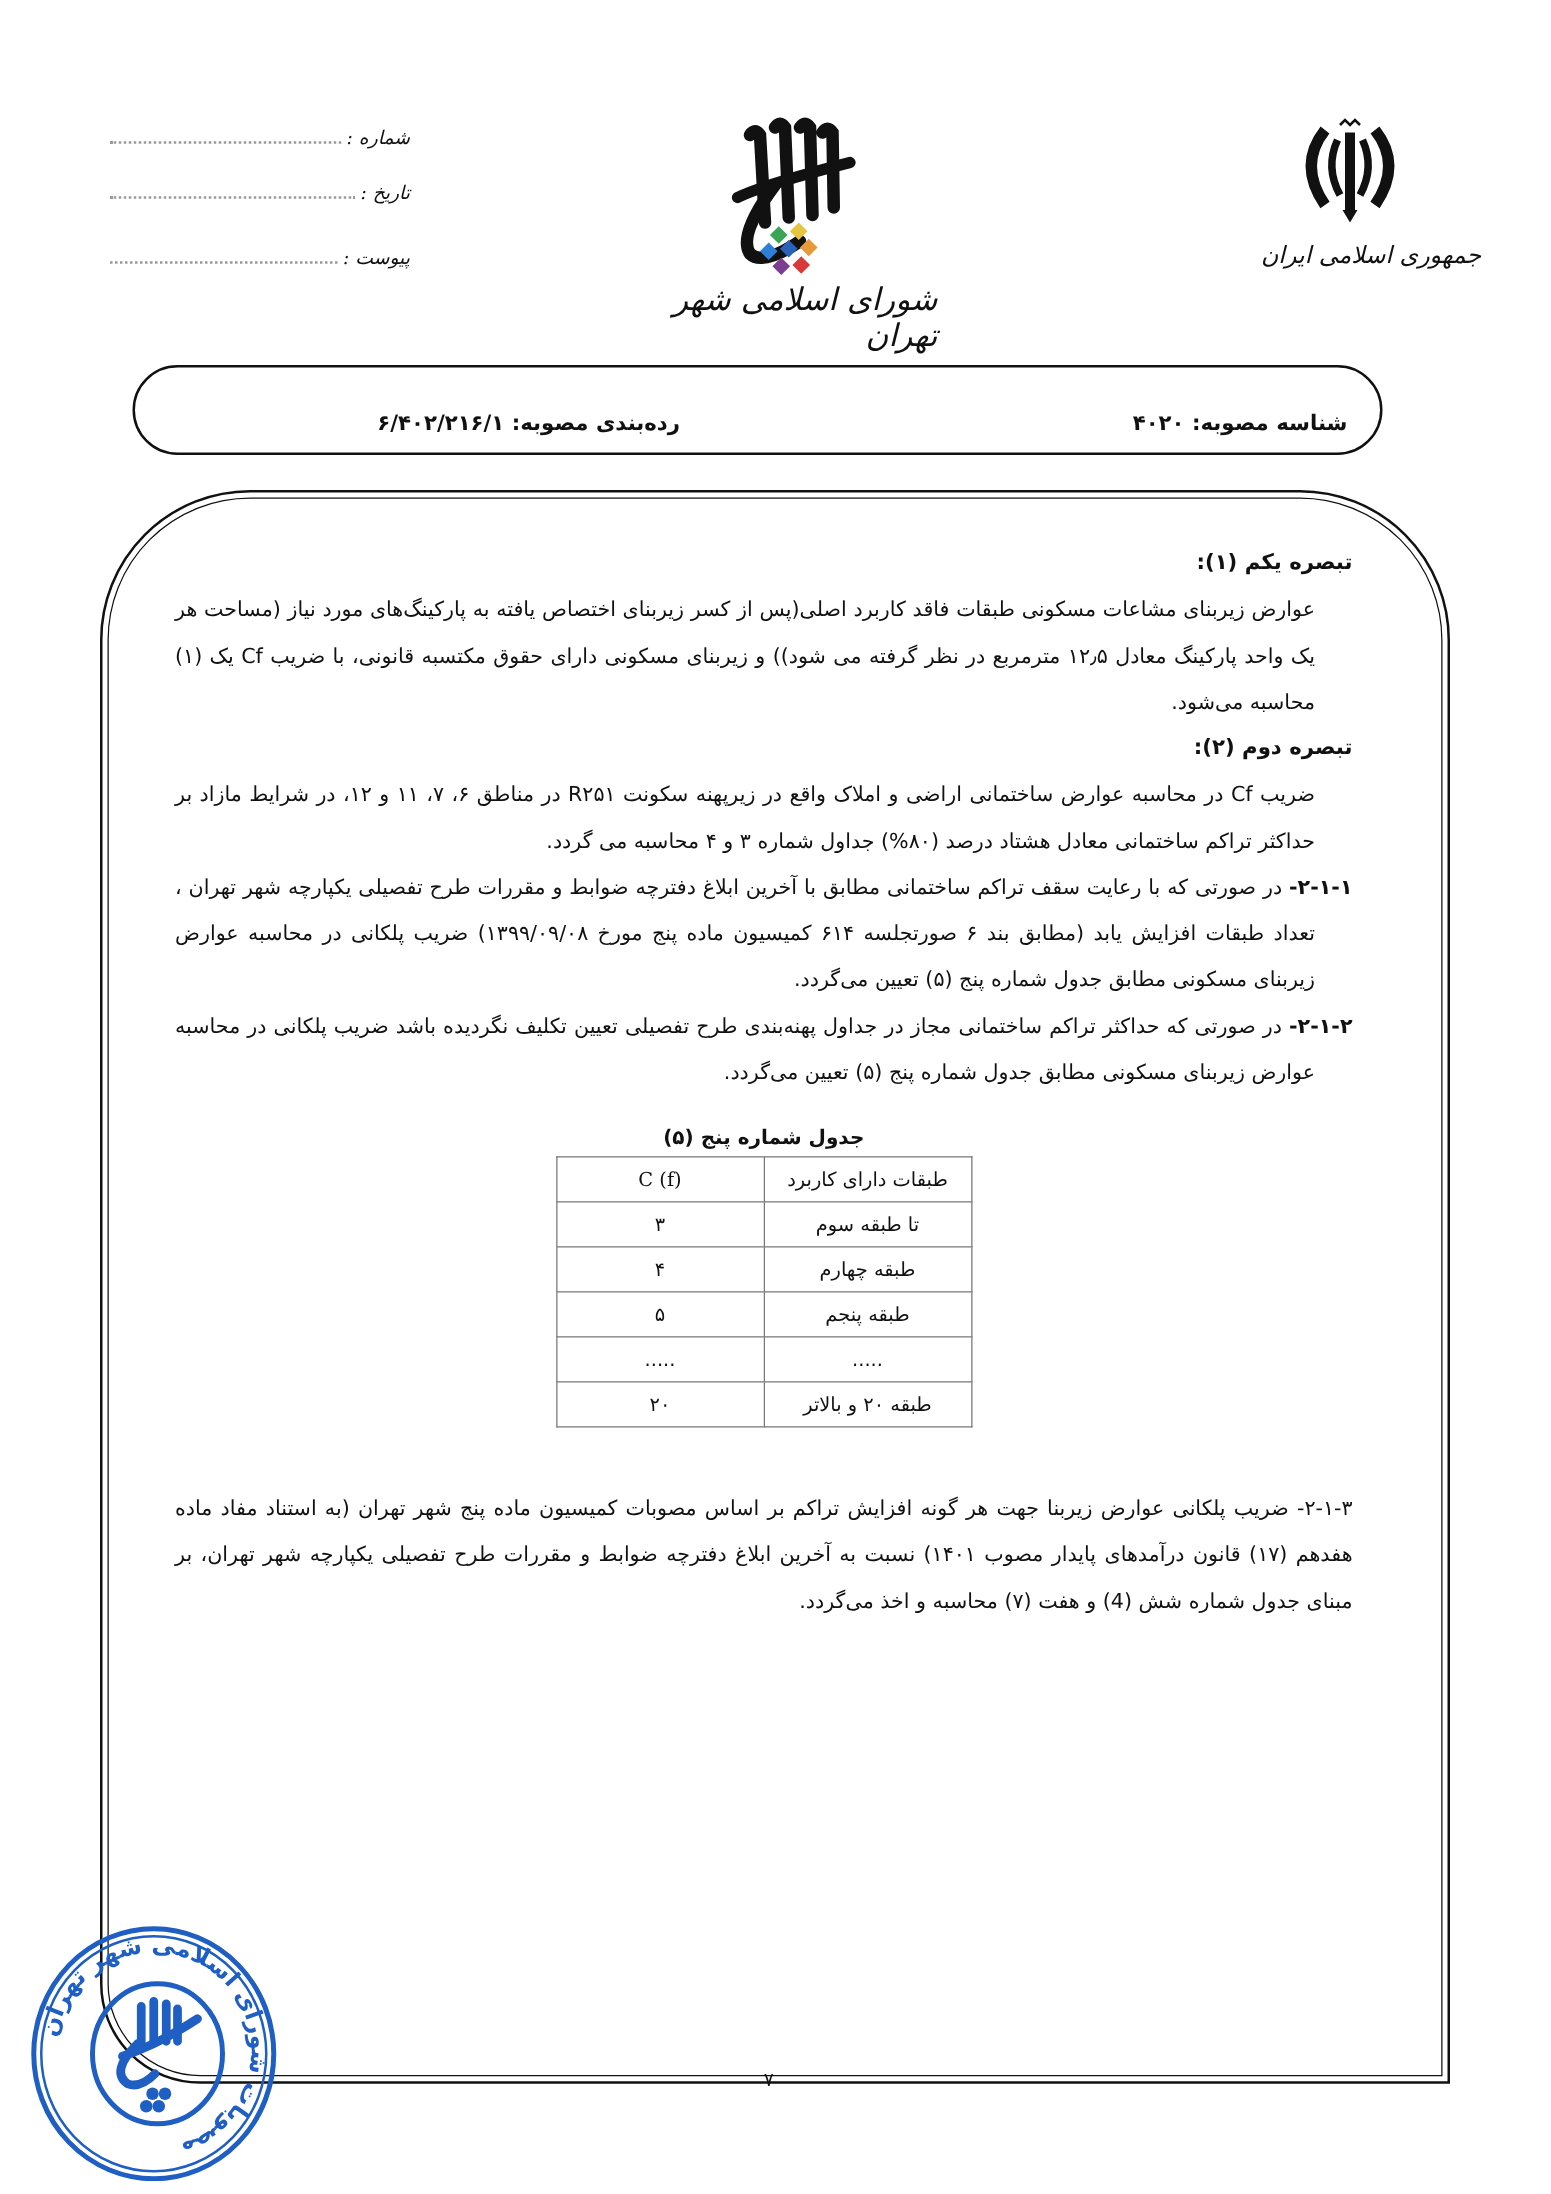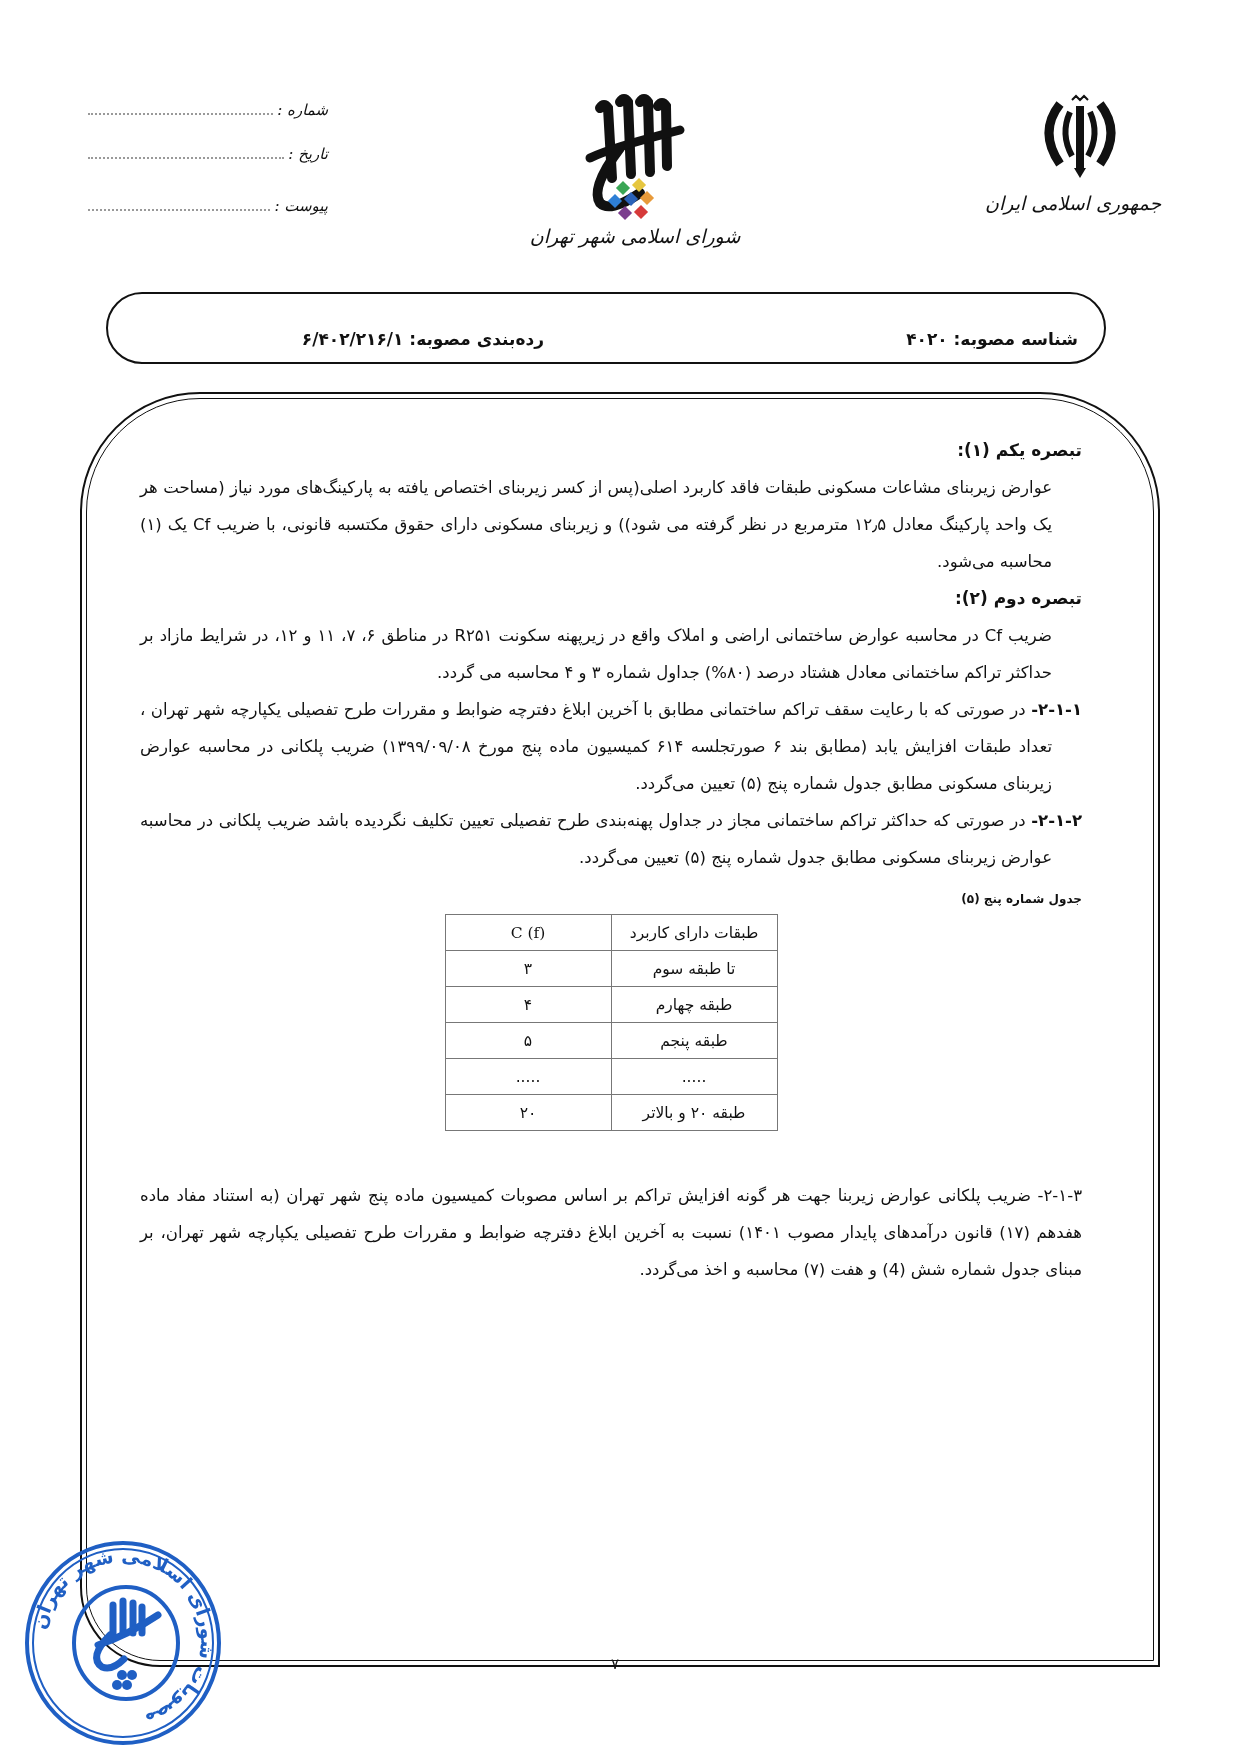--- a/index.html
+++ b/index.html
@@ -2,35 +2,35 @@
 <html><head>
 <meta charset="utf-8">
 <style>
   html,body{margin:0;padding:0;background:#ffffff;}
   body{width:1241px;height:1755px;position:relative;overflow:hidden;font-family:"DejaVu Sans","Liberation Sans",sans-serif;color:#111;}
   .abs{position:absolute;}
   
   .meta-row{position:absolute;left:88px;width:240px;height:24px;direction:rtl;display:flex;align-items:center;font-family:"DejaVu Serif",serif;font-size:15px;font-style:italic;}
   .meta-row .lbl{white-space:nowrap;margin-left:4px;}
   .meta-row .dots{flex:1;border-bottom:2px dotted #999;height:1px;margin-top:6px;}
-  .emblem-text{position:absolute;left:985px;top:192px;width:200px;text-align:left;font-family:"DejaVu Serif",serif;font-size:19px;font-style:italic;direction:rtl;}
-  .council-text{position:absolute;left:520px;top:225px;width:230px;text-align:center;font-family:"DejaVu Serif",serif;font-size:19px;font-style:italic;direction:rtl;}
+  .emblem-text{position:absolute;left:985px;top:192px;width:200px;text-align:right;font-family:"DejaVu Serif",serif;font-size:19px;font-style:italic;direction:rtl;}
+  .council-text{position:absolute;left:520px;top:225px;width:230px;text-align:right;font-family:"DejaVu Serif",serif;font-size:25px;font-style:italic;direction:rtl;}
   
   .info-box{position:absolute;left:106px;top:292px;width:1000px;height:72px;border:2px solid #111;border-radius:40px;box-sizing:border-box;direction:rtl;}
   .info-box .item{position:absolute;top:35px;font-weight:bold;font-size:17px;white-space:nowrap;}
   
   .frame-outer{position:absolute;left:80px;top:392px;width:1080px;height:1275px;border:2px solid #111;border-radius:120px 120px 0 80px;box-sizing:border-box;border-bottom-right-radius:0;}
   .frame-inner{position:absolute;left:86px;top:398px;width:1068px;height:1263px;border:1.5px solid #111;border-radius:114px 114px 0 74px;box-sizing:border-box;}
   .content{position:absolute;left:140px;top:432px;width:942px;direction:rtl;text-align:justify;font-family:"DejaVu Sans","Liberation Sans",sans-serif;font-size:16.5px;line-height:37px;}
   .content p{margin:0;}
   .h{font-weight:bold;font-size:17px;}
   .indent{padding-right:30px;}
   .hang{padding-right:30px;text-indent:-30px;}
   .num{font-weight:bold;}
-  .tbl-title{font-weight:bold;font-size:12px;line-height:30px;margin-top:8px;}
+  .tbl-title{text-align:center;font-weight:bold;font-size:16px;line-height:30px;margin-top:19px;}
   table{border-collapse:collapse;margin:0 auto;direction:rtl;font-size:15.5px;}
   td{border:1.5px solid #777;width:165px;height:35px;text-align:center;padding:0;line-height:34px;}
   .page-num{position:absolute;left:611px;top:1655px;font-size:15px;}
   .stamp{position:absolute;left:18px;top:1535px;width:210px;height:210px;}
 </style>
 </head>
 <body>
 
 <div>
   <div class="meta-row" style="top:98px;">

